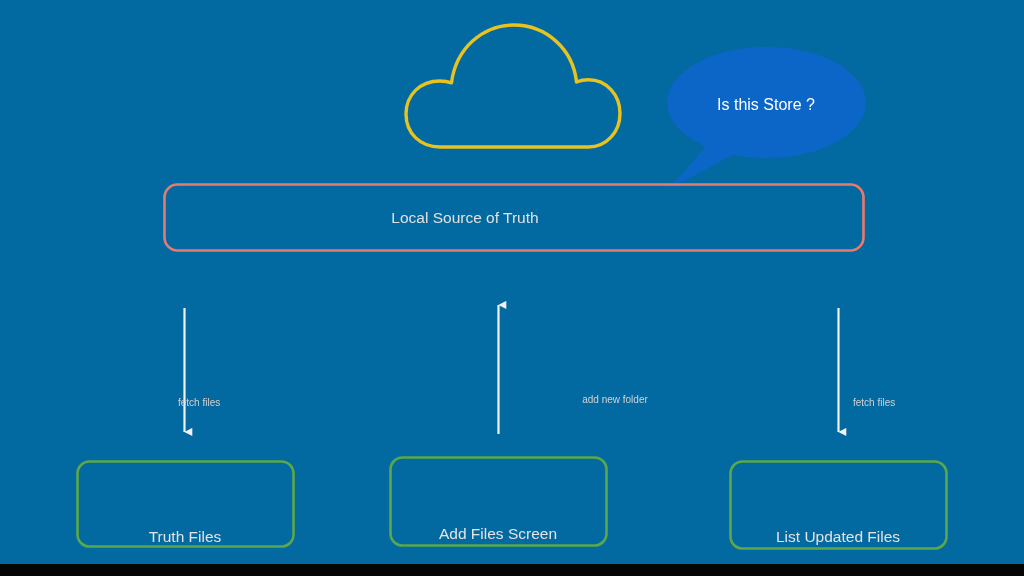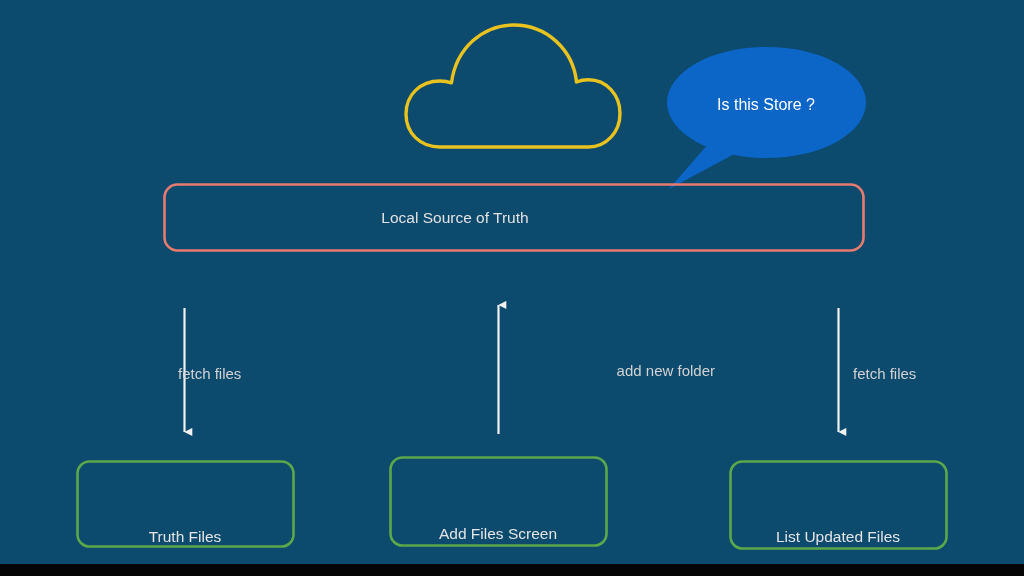--- a/index.html
+++ b/index.html
@@ -10,21 +10,21 @@
   body {
     width: 1024px;
     height: 576px;
     overflow: hidden;
     font-family: "Liberation Sans", sans-serif;
   }
   #stage {
     position: relative;
     width: 1024px;
     height: 576px;
-    background: #0c4a6e;
+    background: #0369a1;
   }
   #stage > svg {
     position: absolute;
     top: 0;
     left: 0;
   }
   .txt {
     position: absolute;
     color: #dedede;
     font-family: "Liberation Sans", sans-serif;
@@ -36,30 +36,31 @@
   .bubble-label {
     color: #ffffff;
     font-size: 16px;
     width: 200px;
     left: 666px;
     top: 94px;
   }
   .lsot-label {
     font-size: 15.5px;
     width: 600px;
-    left: 155px;
+    left: 165px;
     top: 208px;
     color: #e2e2e2;
   }
   .edge-label {
-    font-size: 15px;
+    font-size: 10px;
     color: #d2d2d2;
+    margin-top: 32px;
   }
   .label-fetch-left  { left: 178px; top: 364px; width: 180px; text-align: left; }
-  .label-add-folder  { left: 515px; top: 361px; width: 200px; text-align: right; }
+  .label-add-folder  { left: 515px; top: 361px; width: 200px; text-align: center; }
   .label-fetch-right { left: 853px; top: 364px; width: 180px; text-align: left; }
   .box-label {
     font-size: 15.5px;
     color: #e4e4e4;
   }
   .label-box-1 { left: 76px;  top: 486px; width: 218px; }
   .label-box-2 { left: 389px; top: 483px; width: 218px; }
   .label-box-3 { left: 729px; top: 486px; width: 218px; }
   .bottom-band {
     position: absolute;

